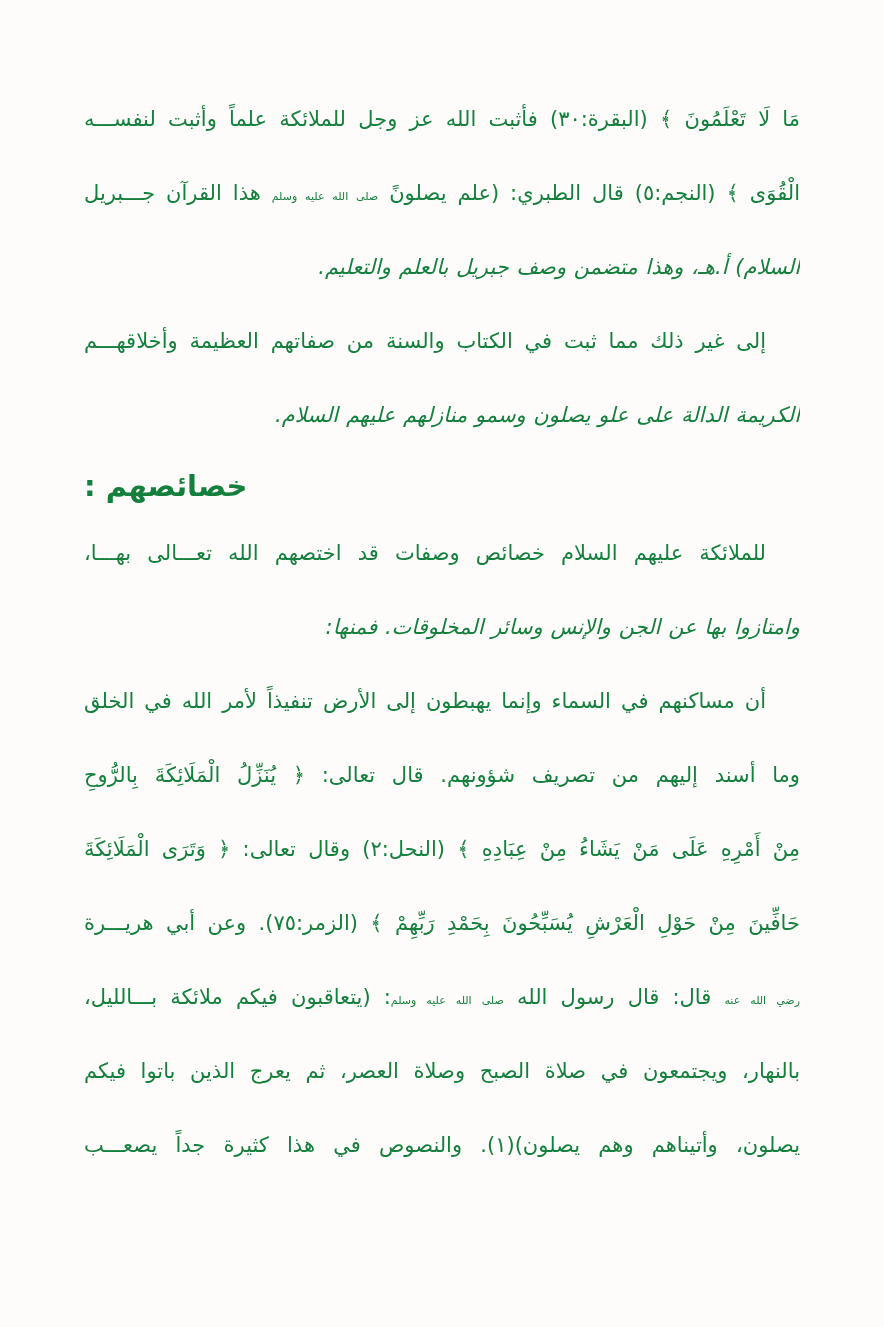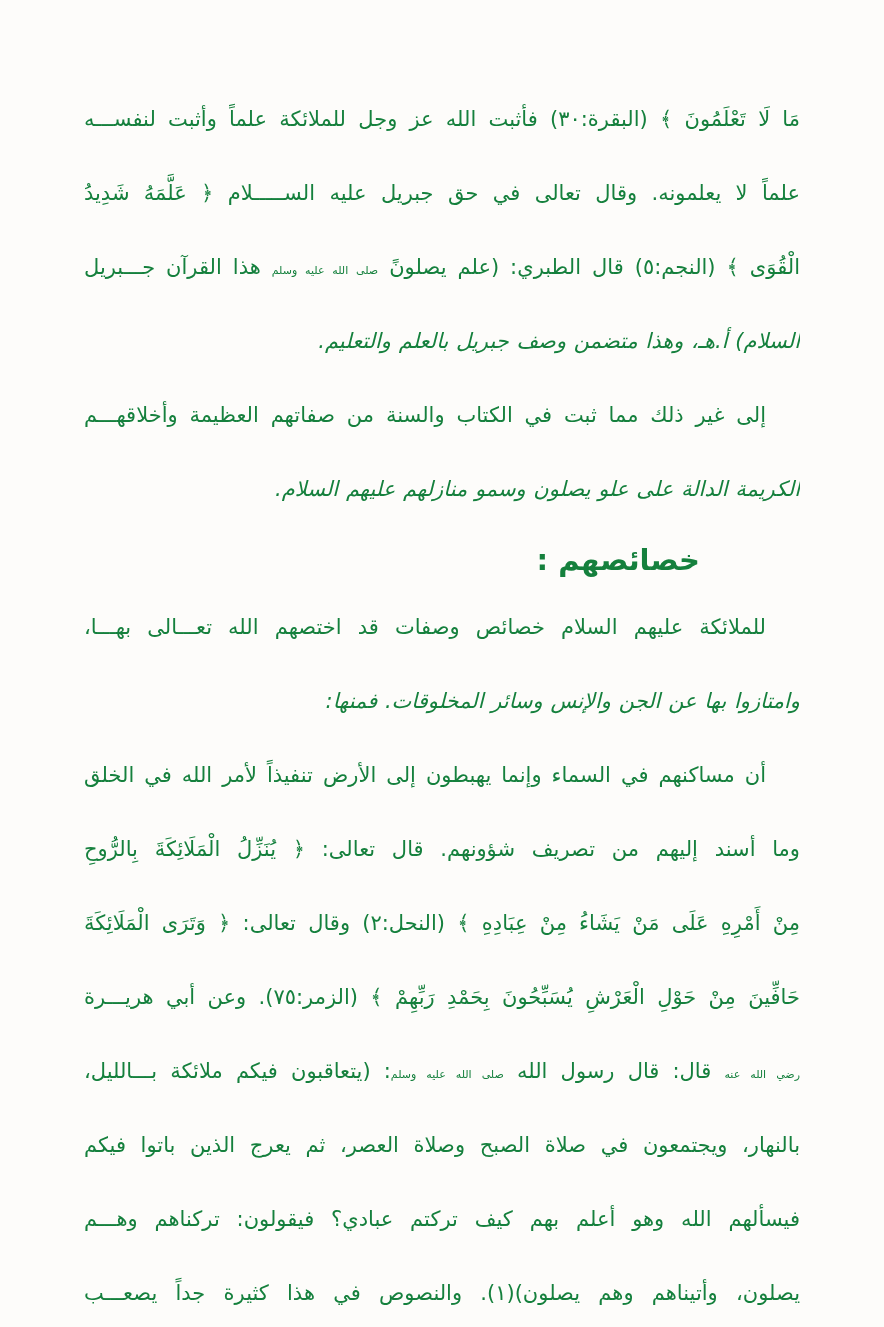--- a/index.html
+++ b/index.html
@@ -36,49 +36,47 @@
     padding-right: 34px;
   }
   .seal {
     font-size: 11px;
     letter-spacing: -0.5px;
     white-space: nowrap;
   }
   .heading {
     font-size: 29px;
     font-weight: bold;
-    text-align: right;
+    text-align: left;
     padding-right: 100px;
     margin: 24px 0 20px 0;
     line-height: 40px;
   }
 </style>
 </head>
 <body>
 
 <div class="page">
 
   <div>
     <p class="line">مَا لَا تَعْلَمُونَ ﴾ (البقرة:٣٠) فأثبت الله عز وجل للملائكة علماً وأثبت لنفســـه</p>
-    <p class="line">علماً لا يعلمونه. وقال تعالى في حق جبريل عليه الســـــلام ﴿ عَلَّمَهُ شَدِيدُ</p>
     <p class="line"><span>الْقُوَى ﴾ (النجم:٥) قال الطبري: (علم يصلونً </span><span class="seal">صلى الله عليه وسلم</span><span> هذا القرآن جـــبريل عليـــه</span></p>
     <p class="line last">السلام) أ.هـ، وهذا متضمن وصف جبريل بالعلم والتعليم.</p>
     <p class="line indent">إلى غير ذلك مما ثبت في الكتاب والسنة من صفاتهم العظيمة وأخلاقهـــم</p>
     <p class="line last">الكريمة الدالة على علو يصلون وسمو منازلهم عليهم السلام.</p>
   </div>
 
   <h2 class="heading">خصائصهم :</h2>
 
   <div>
     <p class="line indent">للملائكة عليهم السلام خصائص وصفات قد اختصهم الله تعـــالى بهـــا،</p>
     <p class="line last">وامتازوا بها عن الجن والإنس وسائر المخلوقات. فمنها:</p>
     <p class="line indent">أن مساكنهم في السماء وإنما يهبطون إلى الأرض تنفيذاً لأمر الله في الخلق</p>
     <p class="line">وما أسند إليهم من تصريف شؤونهم. قال تعالى: ﴿ يُنَزِّلُ الْمَلَائِكَةَ بِالرُّوحِ</p>
     <p class="line">مِنْ أَمْرِهِ عَلَى مَنْ يَشَاءُ مِنْ عِبَادِهِ ﴾ (النحل:٢) وقال تعالى: ﴿ وَتَرَى الْمَلَائِكَةَ</p>
     <p class="line">حَافِّينَ مِنْ حَوْلِ الْعَرْشِ يُسَبِّحُونَ بِحَمْدِ رَبِّهِمْ ﴾ (الزمر:٧٥). وعن أبي هريـــرة</p>
     <p class="line"><span class="seal">رضي الله عنه</span><span> قال: قال رسول الله </span><span class="seal">صلى الله عليه وسلم</span><span>: (يتعاقبون فيكم ملائكة بـــالليل، وملائكـــة</span></p>
     <p class="line">بالنهار، ويجتمعون في صلاة الصبح وصلاة العصر، ثم يعرج الذين باتوا فيكم</p>
-    <p class="line">فيسألهم الله وهو أعلم بهم كيف تركتم عبادي؟ فيقولون: تركناهم وهـــم</p>
     <p class="line">يصلون، وأتيناهم وهم يصلون)(١). والنصوص في هذا كثيرة جداً يصعـــب</p>
 
   </div>
 
 </div>
 
 </body></html>

